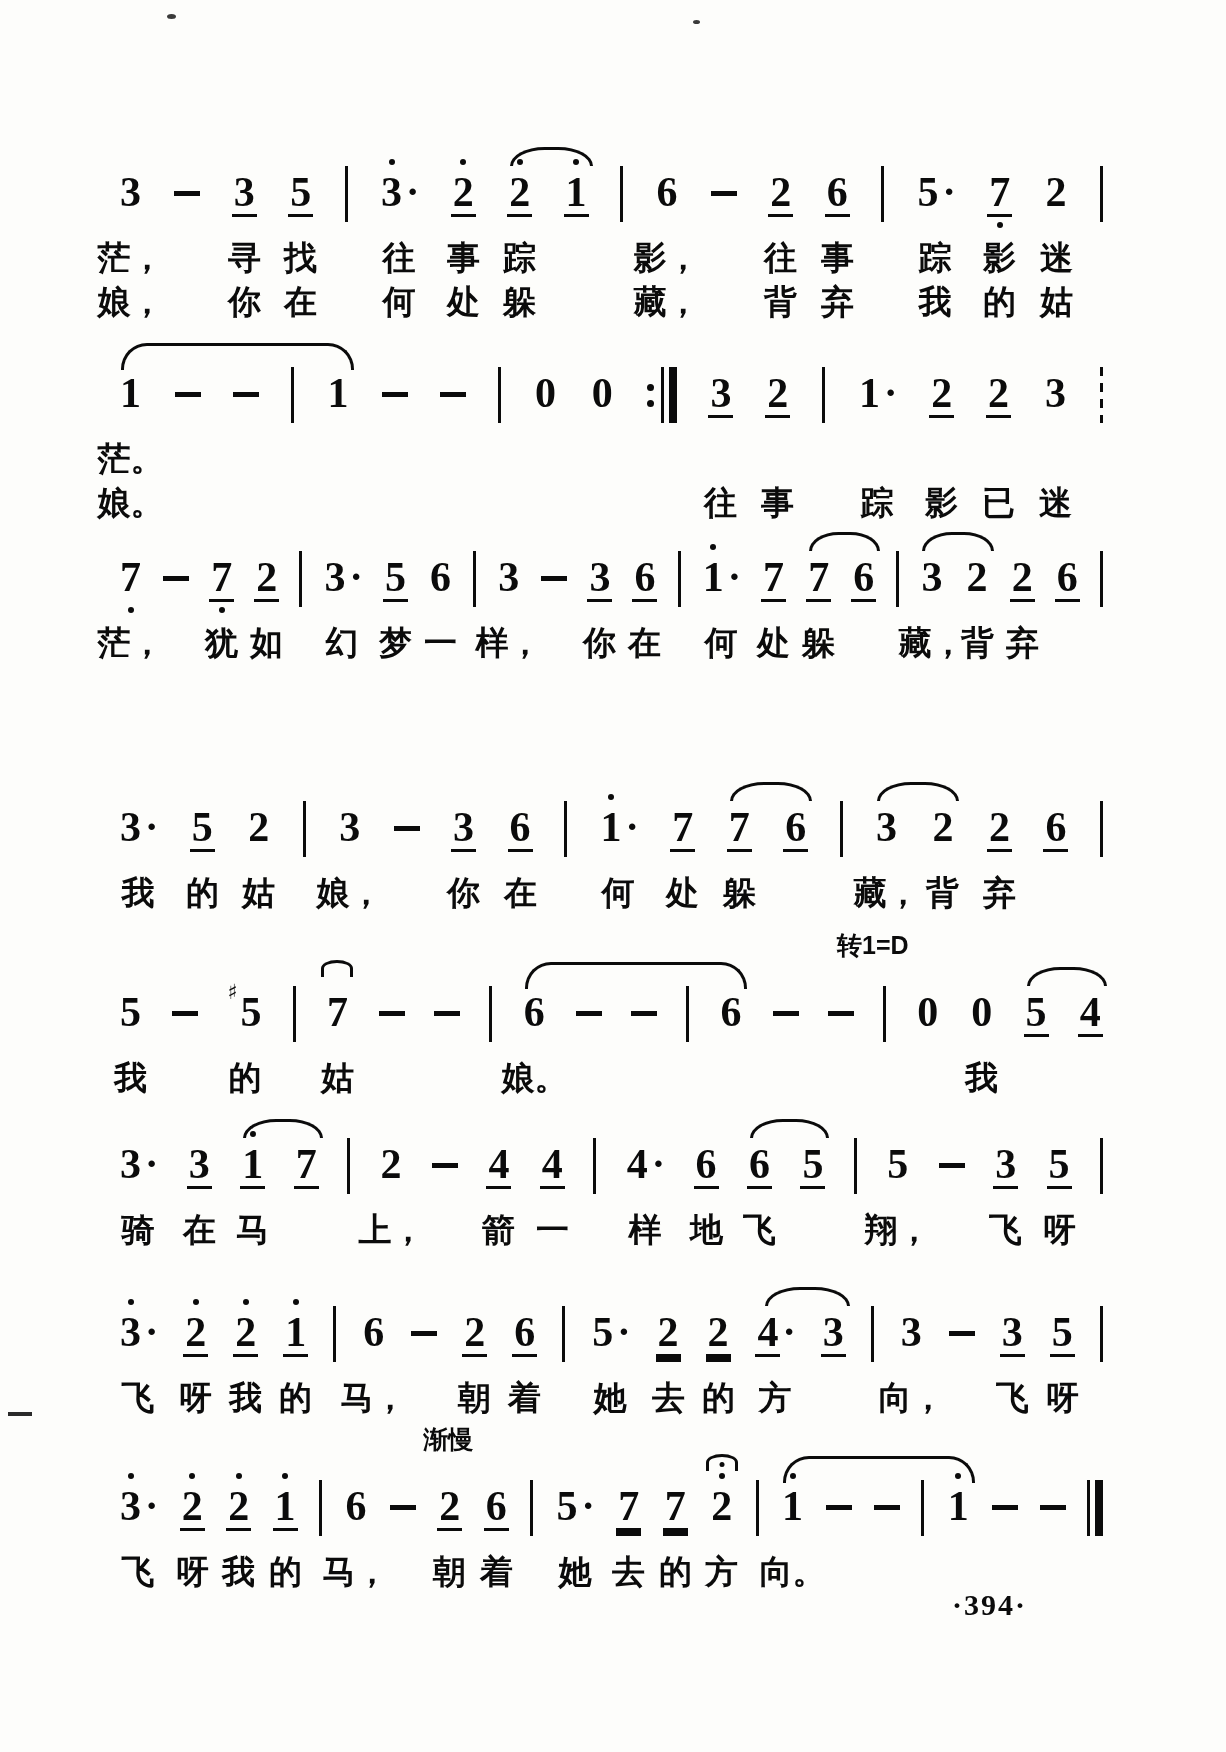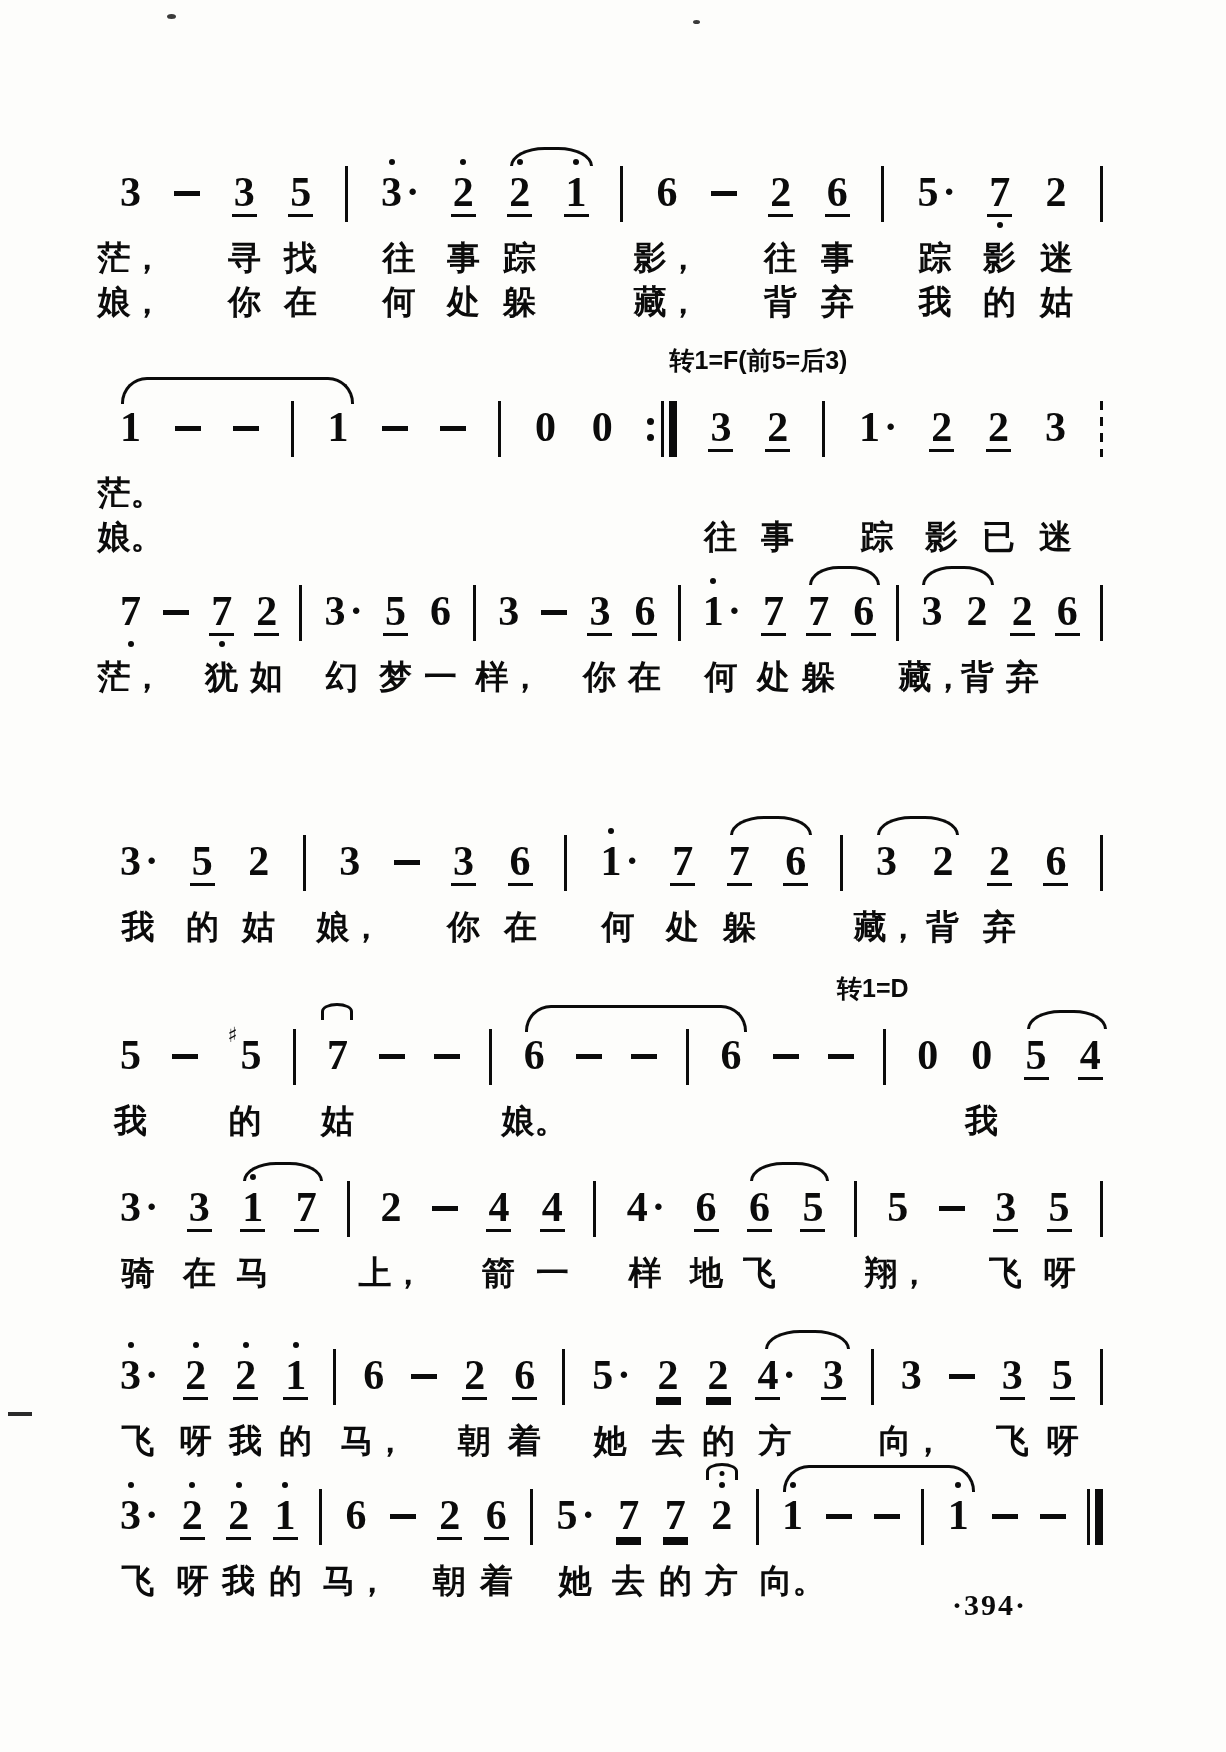--- a/index.html
+++ b/index.html
@@ -3,21 +3,21 @@
 <meta charset="utf-8">
 <style>
   html,body{margin:0;padding:0;background:#ffffff;}
   .page{position:relative;width:1226px;height:1752px;background:#fdfdfb;color:#0b0b0b;overflow:hidden;
         font-family:"Liberation Sans",sans-serif;}
   .content{position:absolute;left:118px;top:142px;width:985px;}
   .system{position:relative;}
   .system:nth-child(2){margin-top:19px;}
   .system:nth-child(3){margin-top:2px;}
   .system:nth-child(4){margin-top:112px;}
-  .system:nth-child(5){margin-top:22px;}
+  .system:nth-child(5){margin-top:13px;}
   .system:nth-child(6){margin-top:14px;}
   .system:nth-child(7){margin-top:30px;}
   .system:nth-child(8){margin-top:2px;}
   .annotation-row{position:relative;height:34px;}
   .annotation{position:absolute;top:0;font-size:25px;font-weight:700;line-height:34px;white-space:nowrap;}
   .notes-row{position:relative;display:flex;justify-content:space-between;align-items:flex-start;
              padding:28px 0 14px 0;}
   .tok{flex:0 0 auto;}
   .note{position:relative;display:inline-flex;align-items:flex-start;}
   .digit{position:relative;display:inline-block;font-family:"Liberation Serif",serif;font-weight:bold;
@@ -132,23 +132,20 @@
           <span class="syl" style="left: 401.5px;">躲</span>
           <span class="syl" style="left: 548.5px;">藏，</span>
           <span class="syl" style="left: 662.5px;">背</span>
           <span class="syl" style="left: 719.5px;">弃</span>
           <span class="syl" style="left: 817px;">我</span>
           <span class="syl" style="left: 881.5px;">的</span>
           <span class="syl" style="left: 938.5px;">姑</span>
         </div>
       </div>
       <div class="system">
-        <div class="annotation-row">
-          <span class="annotation" style="left: 56%;">转1=F(前5=后3)</span>
-        </div>
         <div class="notes-row">
           <span class="tok note">
             <span class="digit">1</span>
           </span>
           <div class="tok dash"></div>
           <div class="tok dash"></div>
           <div class="tok bar"></div>
           <span class="tok note">
             <span class="digit">1</span>
           </span>
@@ -551,20 +548,23 @@
           <span class="syl" style="left: 492px;">她</span>
           <span class="syl" style="left: 550.5px;">去</span>
           <span class="syl" style="left: 600.5px;">的</span>
           <span class="syl" style="left: 657px;">方</span>
           <span class="syl" style="left: 793.5px;">向，</span>
           <span class="syl" style="left: 894.5px;">飞</span>
           <span class="syl" style="left: 944.5px;">呀</span>
         </div>
       </div>
       <div class="system">
+        <div class="annotation-row">
+          <span class="annotation" style="left: 31%;">渐慢</span>
+        </div>
         <div class="notes-row">
           <span class="tok note">
             <span class="digit">3<span class="odot up"></span></span>
             <span class="aug">·</span>
           </span>
           <span class="tok note">
             <span class="digit u1">2<span class="odot up"></span></span>
           </span>
           <span class="tok note">
             <span class="digit u1">2<span class="odot up"></span></span>

